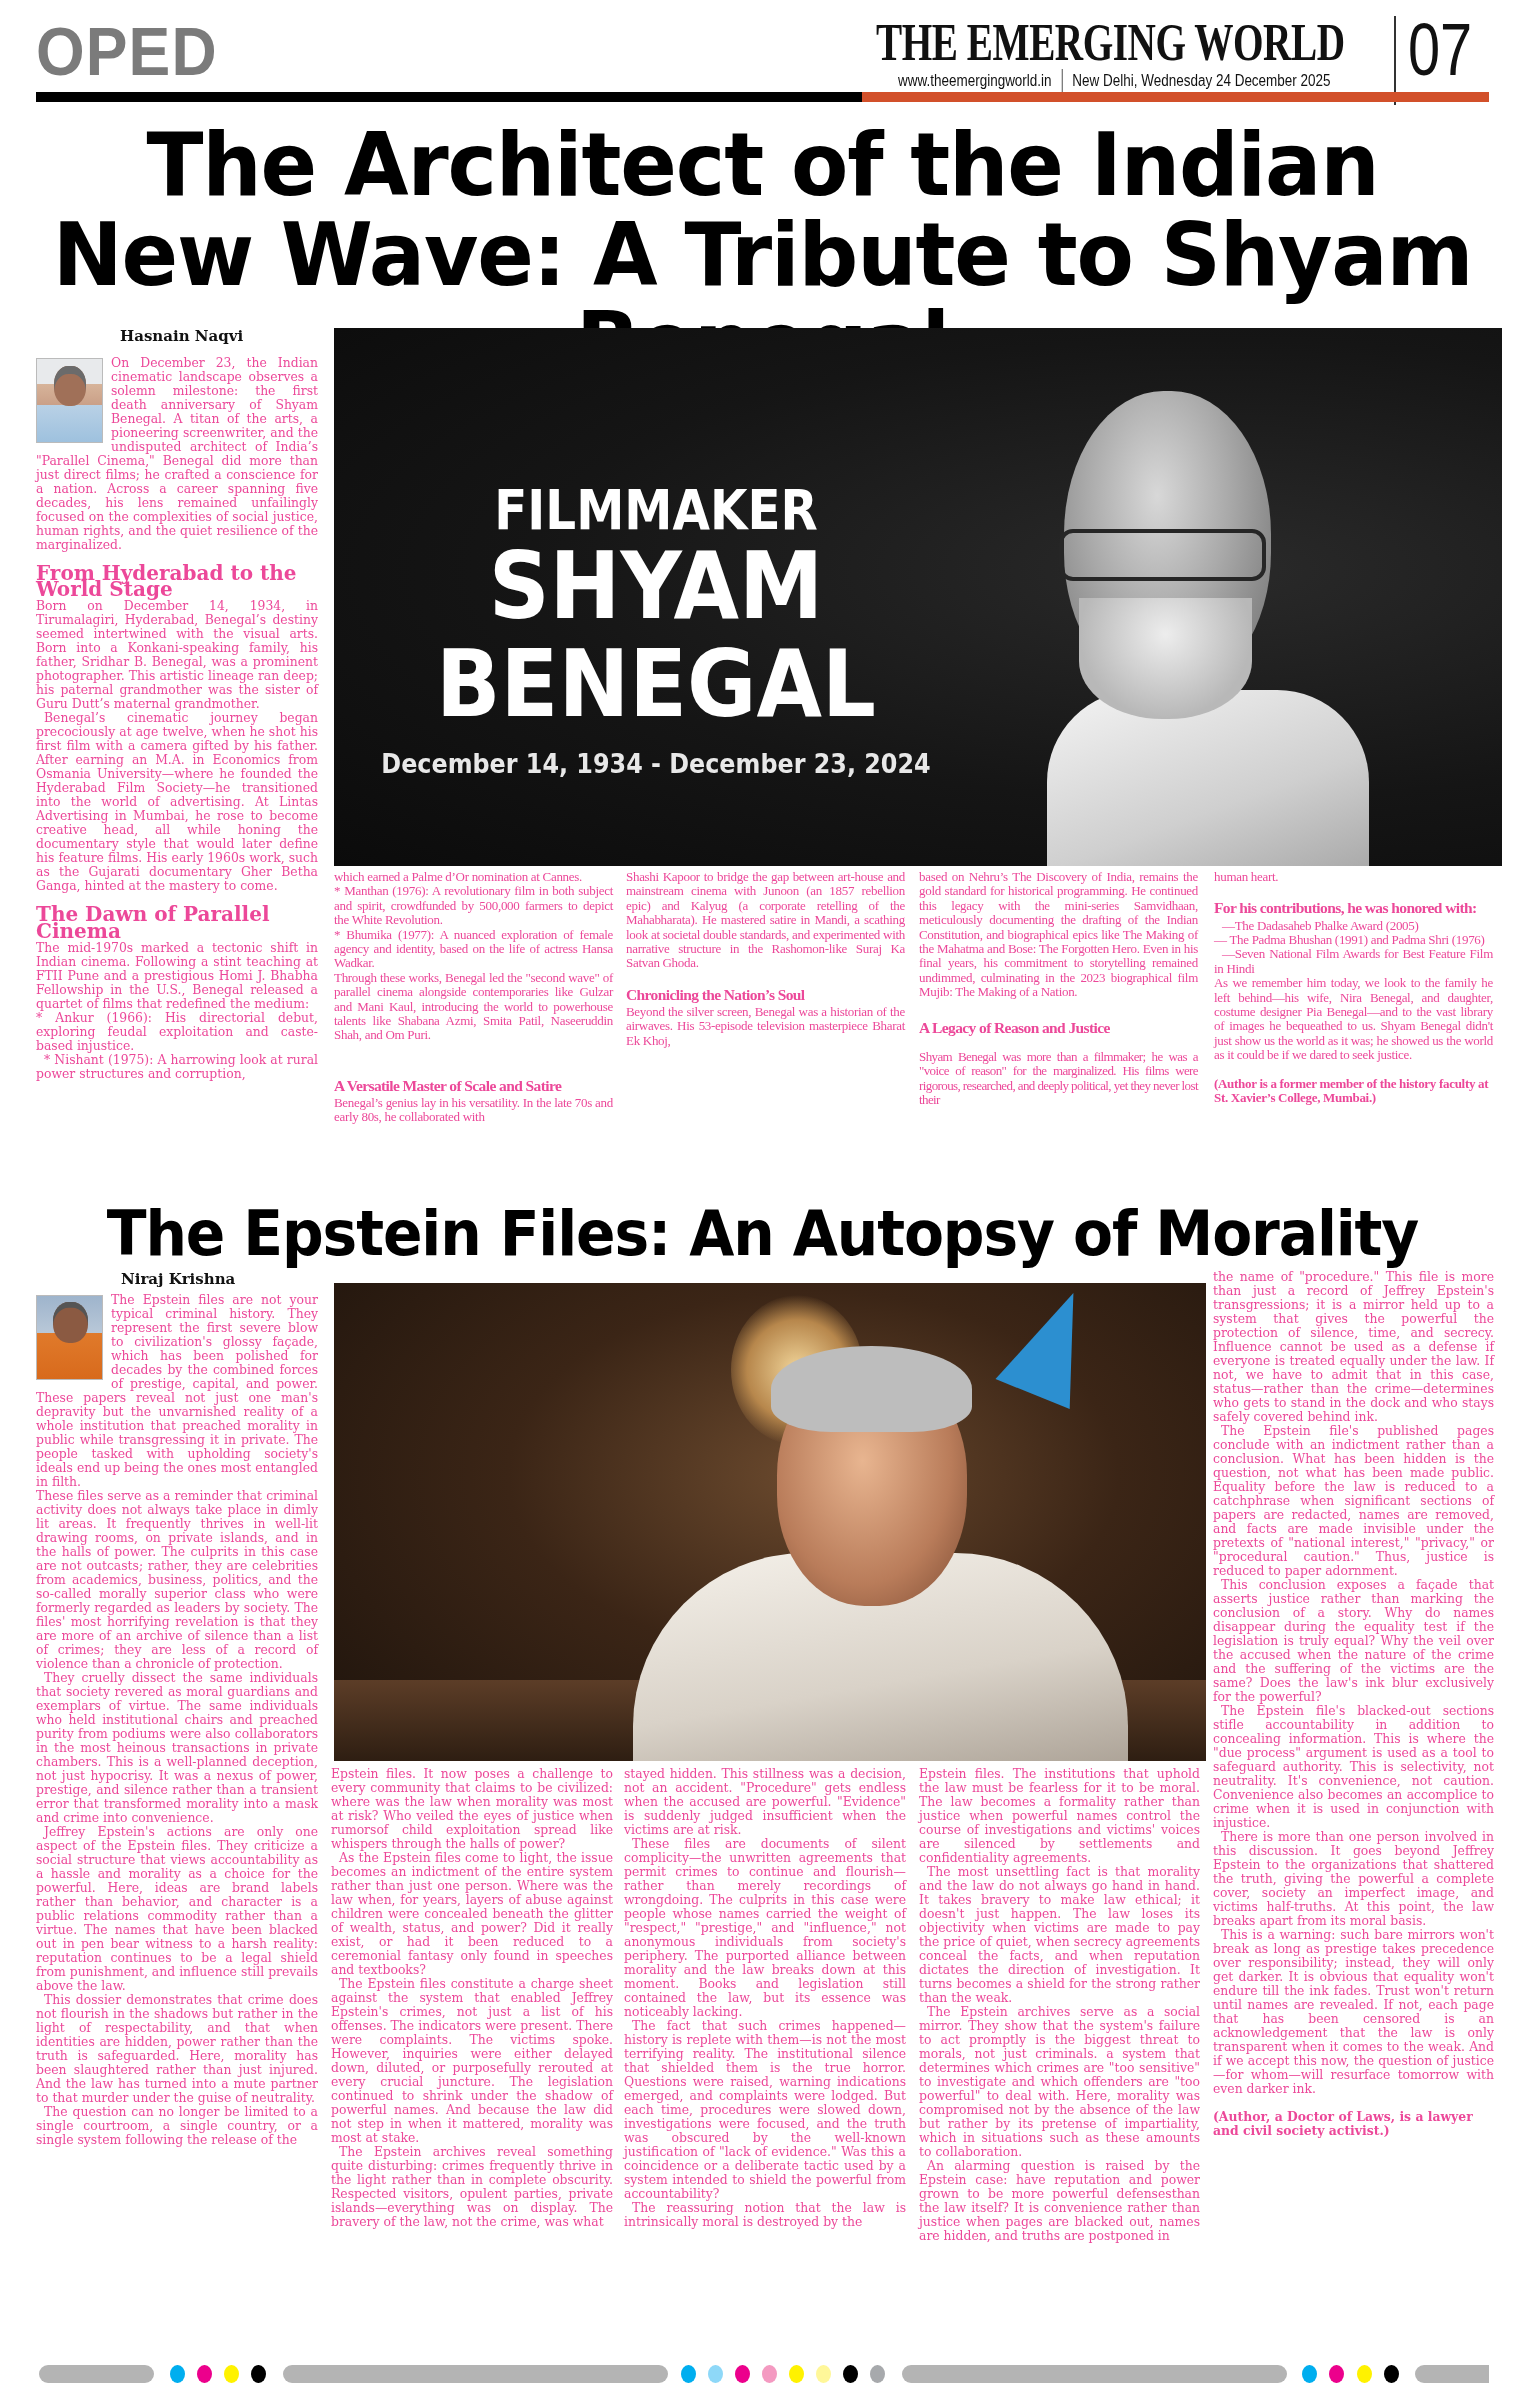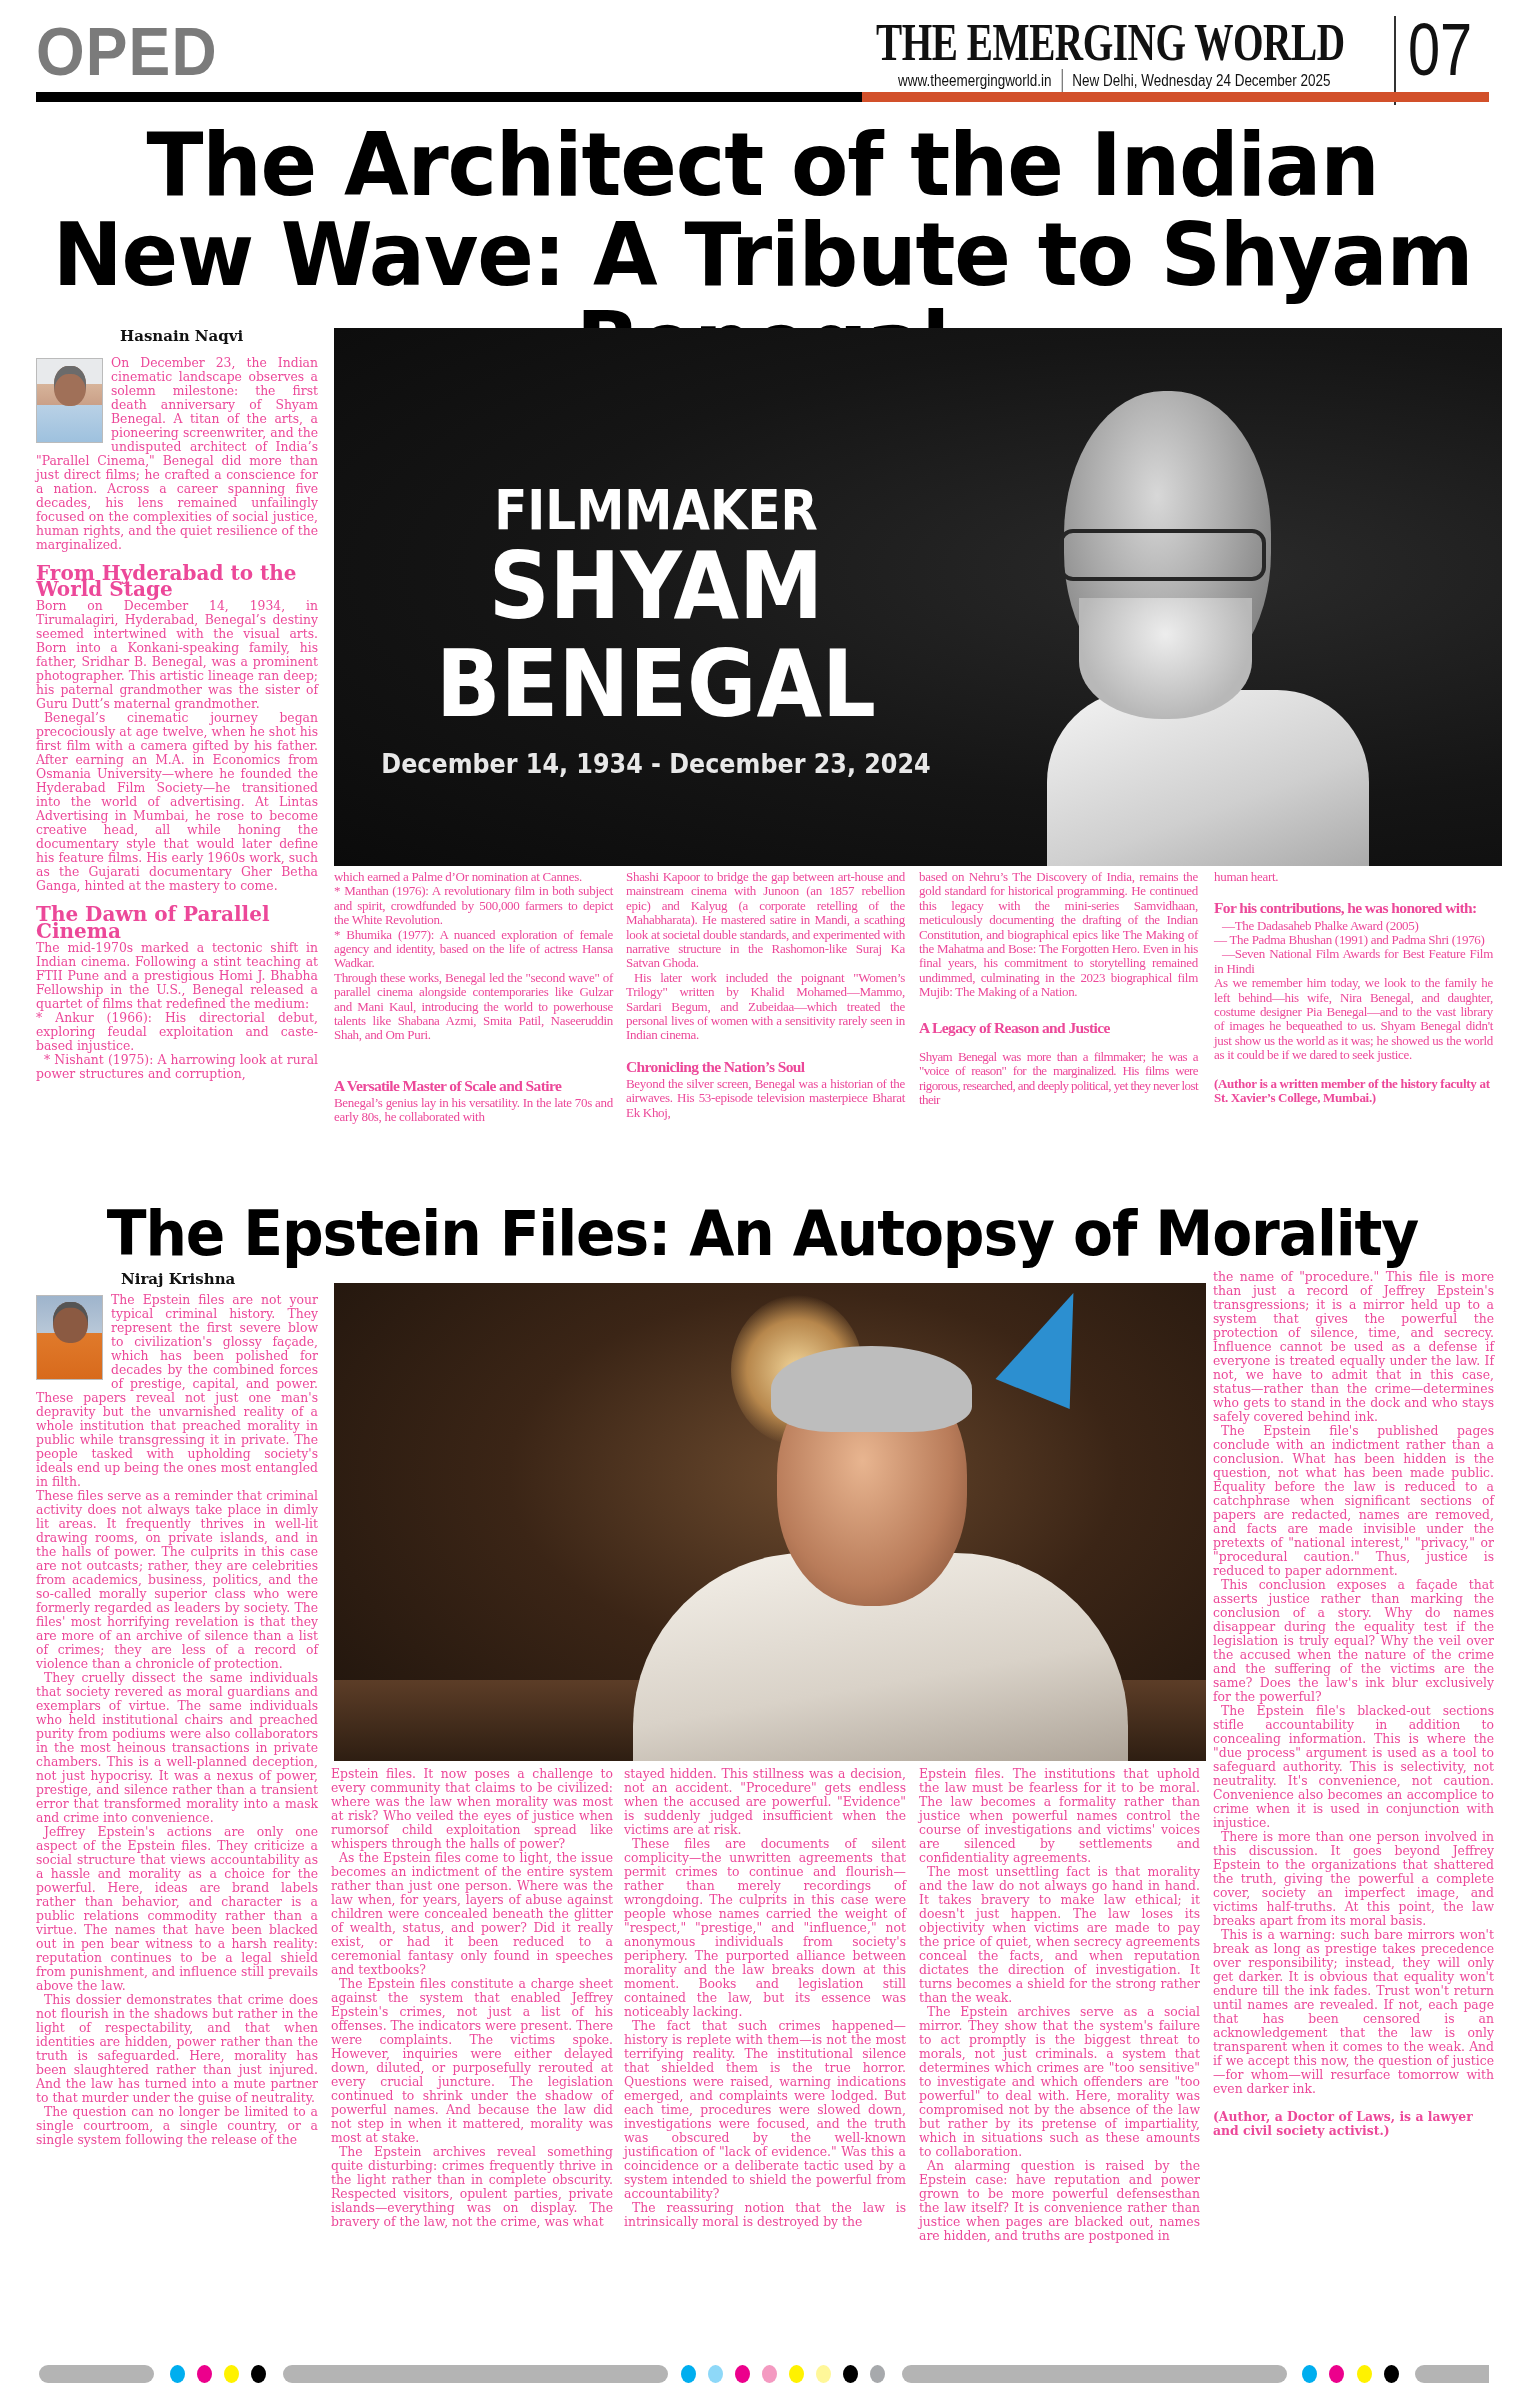--- a/index.html
+++ b/index.html
@@ -115,39 +115,38 @@
   <p class="noindent">which earned a Palme d’Or nomination at Cannes.</p>
   <p class="noindent">* Manthan (1976): A revolutionary film in both subject and spirit, crowdfunded by 500,000 farmers to depict the White Revolution.</p>
   <p class="noindent">* Bhumika (1977): A nuanced exploration of female agency and identity, based on the life of actress Hansa Wadkar.</p>
   <p class="noindent">Through these works, Benegal led the "second wave" of parallel cinema alongside contemporaries like Gulzar and Mani Kaul, introducing the world to powerhouse talents like Shabana Azmi, Smita Patil, Naseeruddin Shah, and Om Puri.</p>
   <h3 style="margin-top:34px;">A Versatile Master of Scale and Satire</h3>
   <p class="noindent">Benegal’s genius lay in his versatility. In the late 70s and early 80s, he collaborated with</p>
 </div>
 
 <div class="col narrow" style="left:626px; top:870px; width:279px;">
   <p class="noindent">Shashi Kapoor to bridge the gap between art-house and mainstream cinema with Junoon (an 1857 rebellion epic) and Kalyug (a corporate retelling of the Mahabharata). He mastered satire in Mandi, a scathing look at societal double standards, and experimented with narrative structure in the Rashomon-like Suraj Ka Satvan Ghoda.</p>
-  <p>His later work included the poignant "Women’s Trilogy" written by Khalid Mohamed—Mammo, Sardari Begum, and Zubeidaa—which treated the personal lives of women with a sensitivity rarely seen in Indian cinema.</p>
   <h3 style="margin-top:15px;">Chronicling the Nation’s Soul</h3>
   <p class="noindent">Beyond the silver screen, Benegal was a historian of the airwaves. His 53-episode television masterpiece Bharat Ek Khoj,</p>
 </div>
 
 <div class="col narrow" style="left:919px; top:870px; width:279px;">
   <p class="noindent">based on Nehru’s The Discovery of India, remains the gold standard for historical programming. He continued this legacy with the mini-series Samvidhaan, meticulously documenting the drafting of the Indian Constitution, and biographical epics like The Making of the Mahatma and Bose: The Forgotten Hero. Even in his final years, his commitment to storytelling remained undimmed, culminating in the 2023 biographical film Mujib: The Making of a Nation.</p>
   <h3 style="margin-top:19.6px;">A Legacy of Reason and Justice</h3>
   <p class="noindent" style="margin-top:12.7px; letter-spacing:-0.6px;">Shyam Benegal was more than a filmmaker; he was a "voice of reason" for the marginalized. His films were rigorous, researched, and deeply political, yet they never lost their</p>
 </div>
 
 <div class="col narrow" style="left:1214px; top:870px; width:279px;">
   <p class="noindent">human heart.</p>
   <h3 style="margin-top:15px;">For his contributions, he was honored with:</h3>
   <p>—The Dadasaheb Phalke Award (2005)</p>
   <p class="noindent">— The Padma Bhushan (1991) and Padma Shri (1976)</p>
   <p>—Seven National Film Awards for Best Feature Film in Hindi</p>
   <p class="noindent">As we remember him today, we look to the family he left behind—his wife, Nira Benegal, and daughter, costume designer Pia Benegal—and to the vast library of images he bequeathed to us. Shyam Benegal didn't just show us the world as it was; he showed us the world as it could be if we dared to seek justice.</p>
-  <p class="author-note">(Author is a written member of the history faculty at St. Xavier’s College, Mumbai.)</p>
+  <p class="author-note">(Author is a former member of the history faculty at St. Xavier’s College, Mumbai.)</p>
 </div>
 
 <h2 class="headline h2">The Epstein Files: An Autopsy of Morality</h2>
 
 <div class="byline" style="left:121px; top:1270px;">Niraj Krishna</div>
 
 <div class="hero-2">
   <div class="lamp"></div>
     <div class="table"></div>
     <div class="robe"></div>

